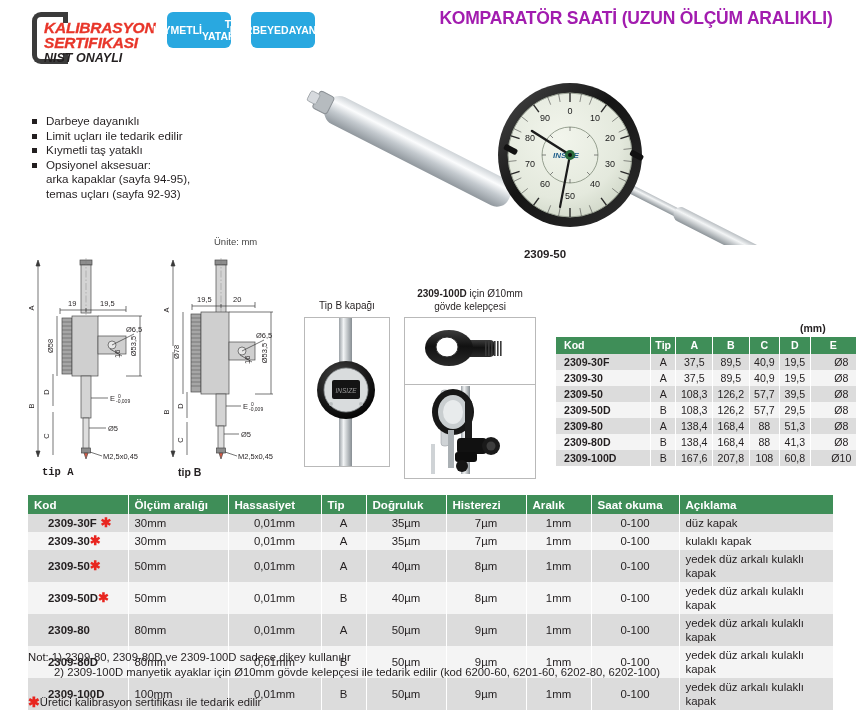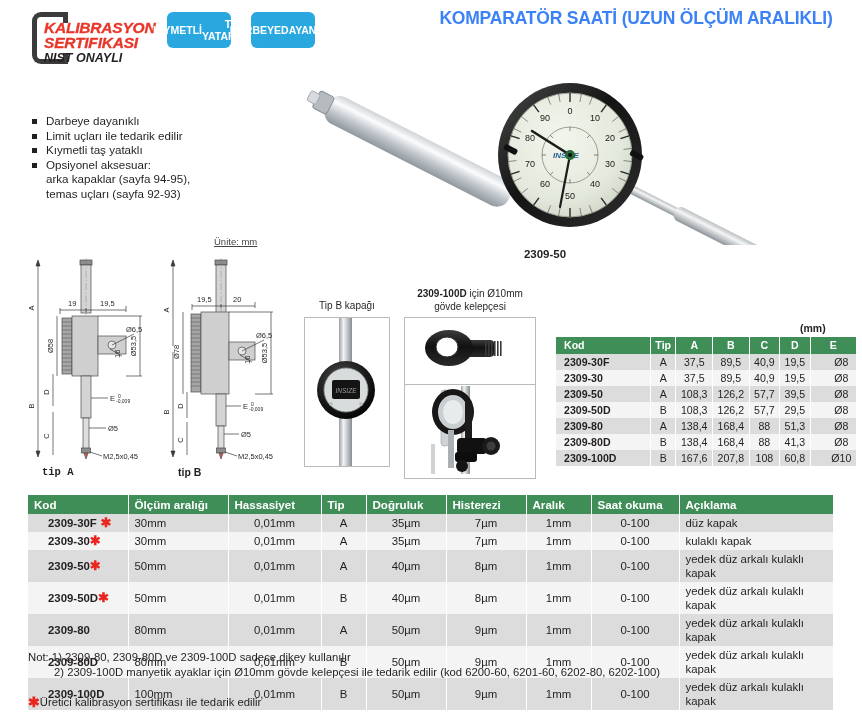--- a/index.html
+++ b/index.html
@@ -37,36 +37,36 @@
     position:absolute;background:#29a8e0;color:#fff;border-radius:6px;
     font-weight:bold;font-size:10.5px;text-align:right;line-height:12px;
     display:flex;flex-direction:row;align-items:center;justify-content:center;
   }
   .badge span{display:block;}
   #badge-1{left:167px;top:12px;width:64px;height:36px;}
   #badge-2{left:251px;top:12px;width:64px;height:36px;}
 
   .main-title{
     position:absolute;left:414px;top:8px;width:444px;
-    font-size:17.5px;font-weight:bold;letter-spacing:-0.2px;text-align:center;color:#3b82f6;
+    font-size:17.5px;font-weight:bold;letter-spacing:-0.2px;text-align:center;color:#a21caf;
   }
 
   
   .features{position:absolute;left:32px;top:114px;width:220px;}
   .feat{position:relative;padding-left:14px;font-size:11.6px;line-height:14.6px;color:#231f20;}
   .feat .sq{position:absolute;left:0;top:5px;width:5px;height:5px;background:#231f20;}
   .feat .sub{display:block;padding-left:0;}
 
   
   .photo{position:absolute;left:285px;top:75px;width:570px;height:170px;}
   .photo svg{display:block;}
   .photo-caption{position:absolute;left:480px;top:248px;width:130px;text-align:center;font-size:11.5px;font-weight:bold;}
 
   
-  .unit-label{position:absolute;left:214px;top:236px;font-size:9.5px;color:#444;text-decoration:underline;}
+  .unit-label{position:absolute;left:214px;top:236px;font-size:9.5px;color:#444;}
   .drawings{position:absolute;left:22px;top:246px;width:270px;height:230px;}
   .dwg-cap{position:absolute;font-size:10.5px;font-weight:bold;}
   #cap-tipA{left:42px;top:466px;font-family:Liberation Mono, monospace;}
   #cap-tipB{left:178px;top:466px;}
 
   
   .acc{position:absolute;}
   .acc-title{font-size:10px;text-align:center;color:#231f20;line-height:12.5px;}
   .acc-title b{font-weight:bold;}
   .acc-box{border:1px solid #b9b9b9;background:#fff;box-sizing:border-box;}

